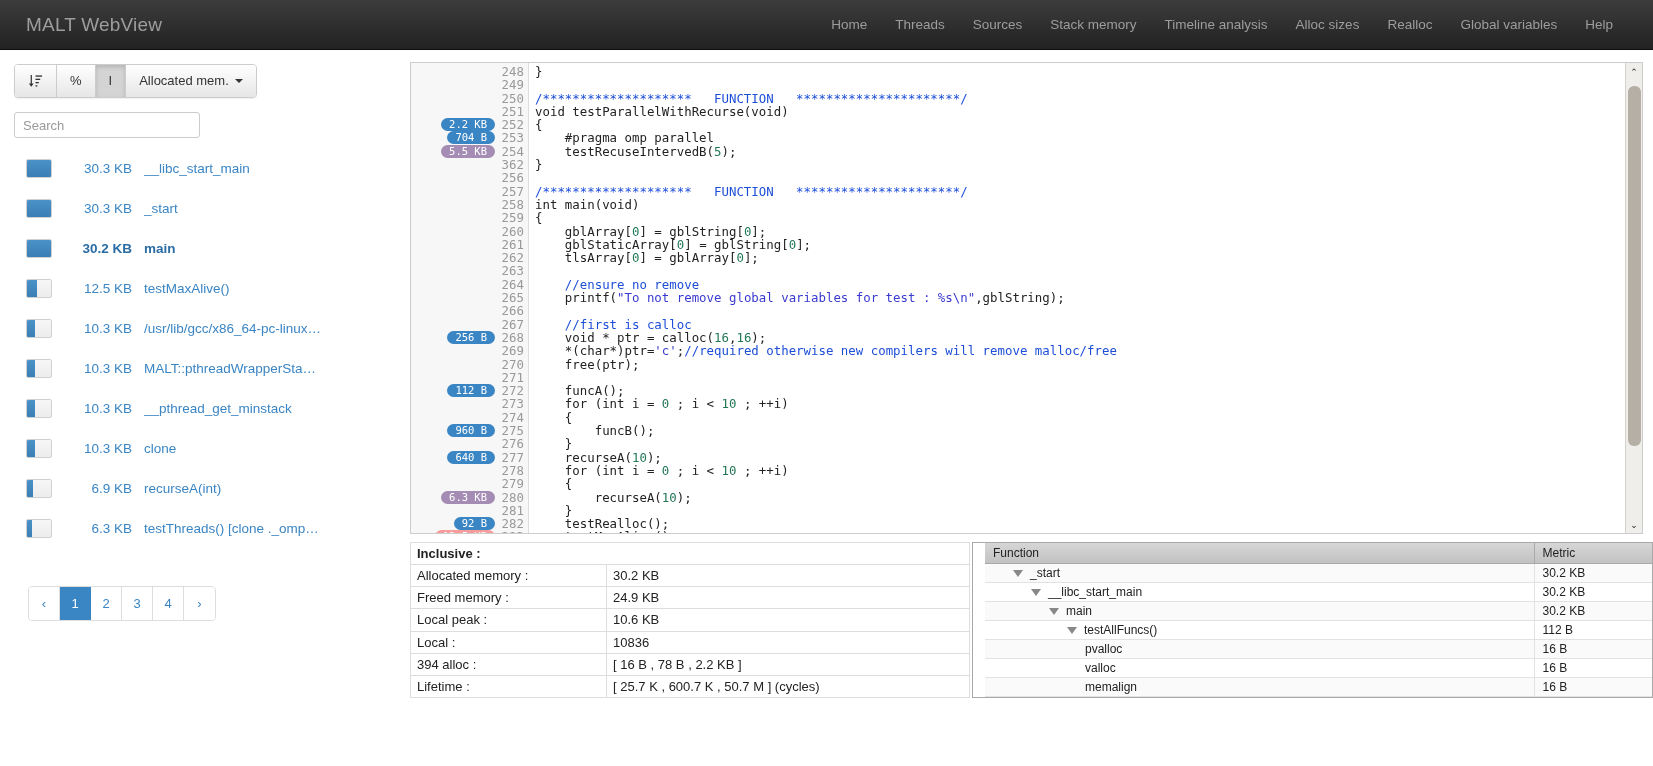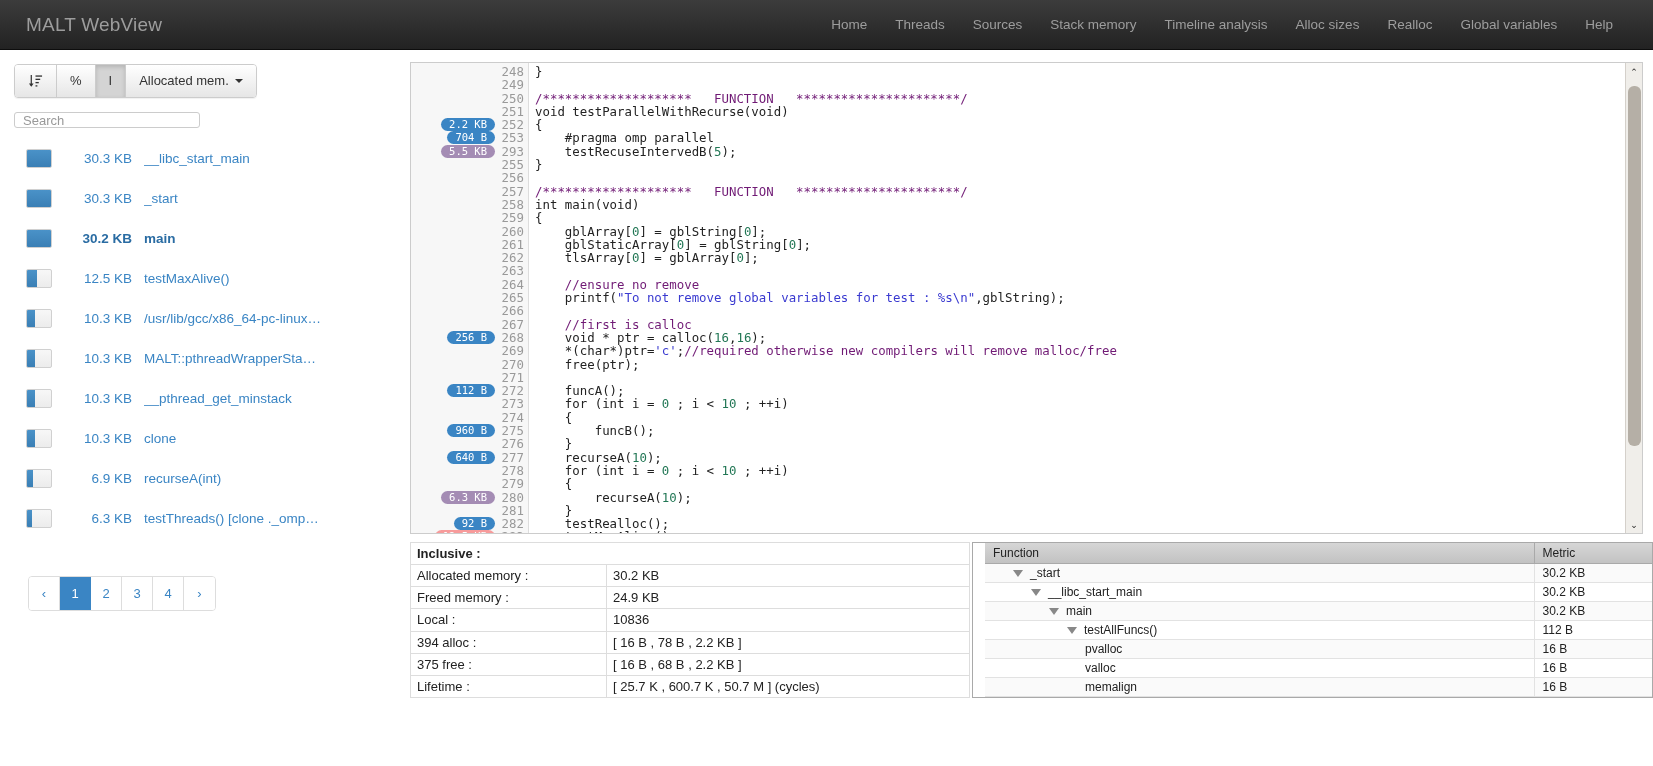--- a/index.html
+++ b/index.html
@@ -86,21 +86,21 @@
     border-left: 4px solid transparent;
     border-right: 4px solid transparent;
     border-top: 4px solid #333;
   }
   .sort-icon { width: 15px; height: 15px; display:block; }
 
   .search-input {
     display: block;
     margin-top: 14px;
     width: 186px;
-    height: 16px;
+    height: 26px;
     padding: 4px 8px;
     font-size: 13px;
     font-family: "Liberation Sans", sans-serif;
     color: #555;
     border: 1px solid #cccccc;
     border-radius: 3px;
     background: #fff;
     outline: none;
   }
   .search-input::placeholder { color: #999; }
@@ -241,21 +241,21 @@
     font-size: 10.5px;
     font-weight: normal;
     color: #ffffff;
     white-space: nowrap;
   }
   .b-blue   { background: #3a85c4; }
   .b-purple { background: #a48cb4; }
   .b-red    { background: #f79b9b; }
 
   
-  .c-cmt { color: #701a75; }
+  .c-cmt { color: #1d4ed8; }
   .c-str { color: #3a3ad0; }
   .c-num { color: #227755; }
 
   
   .vscroll {
     width: 17px;
     flex: 0 0 17px;
     background: #f0eeea;
     border-left: 1px solid #d4d0ca;
     display: flex;
@@ -531,22 +531,22 @@
               <span class="badge b-red">12.5 KB</span>
             </div>
           </div>
         <div class="gutter-num">
             <div class="ln">248</div>
             <div class="ln">249</div>
             <div class="ln">250</div>
             <div class="ln">251</div>
             <div class="ln">252</div>
             <div class="ln">253</div>
-            <div class="ln">293</div>
-            <div class="ln">255</div>
+            <div class="ln">254</div>
+            <div class="ln">362</div>
             <div class="ln">256</div>
             <div class="ln">257</div>
             <div class="ln">258</div>
             <div class="ln">259</div>
             <div class="ln">260</div>
             <div class="ln">261</div>
             <div class="ln">262</div>
             <div class="ln">263</div>
             <div class="ln">264</div>
             <div class="ln">265</div>
@@ -589,32 +589,32 @@
             </tr>
             <tr>
               <td class="k">Allocated memory :</td>
               <td>30.2 KB</td>
             </tr>
             <tr>
               <td class="k">Freed memory :</td>
               <td>24.9 KB</td>
             </tr>
             <tr>
+              <td class="k">Local peak :</td>
+              <td>10.6 KB</td>
+            </tr>
+            <tr>
               <td class="k">Local :</td>
               <td>10836</td>
             </tr>
             <tr>
               <td class="k">394 alloc :</td>
               <td>[ 16 B , 78 B , 2.2 KB ]</td>
             </tr>
             <tr>
-              <td class="k">375 free :</td>
-              <td>[ 16 B , 68 B , 2.2 KB ]</td>
-            </tr>
-            <tr>
               <td class="k">Lifetime :</td>
               <td>[ 25.7 K , 600.7 K , 50.7 M ] (cycles)</td>
             </tr>
           </tbody>
       </table>
 
       <div class="tree-panel">
         <table class="tree-table">
           <thead>
               <tr>

